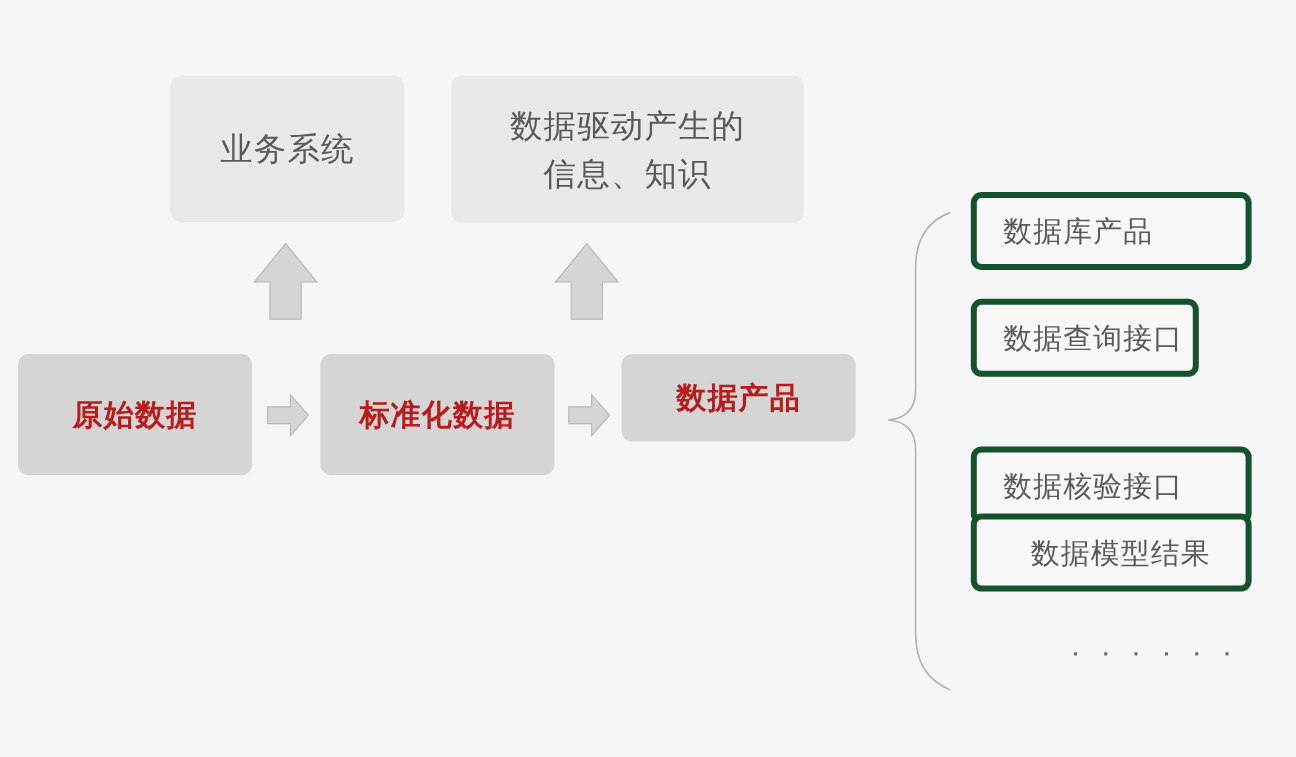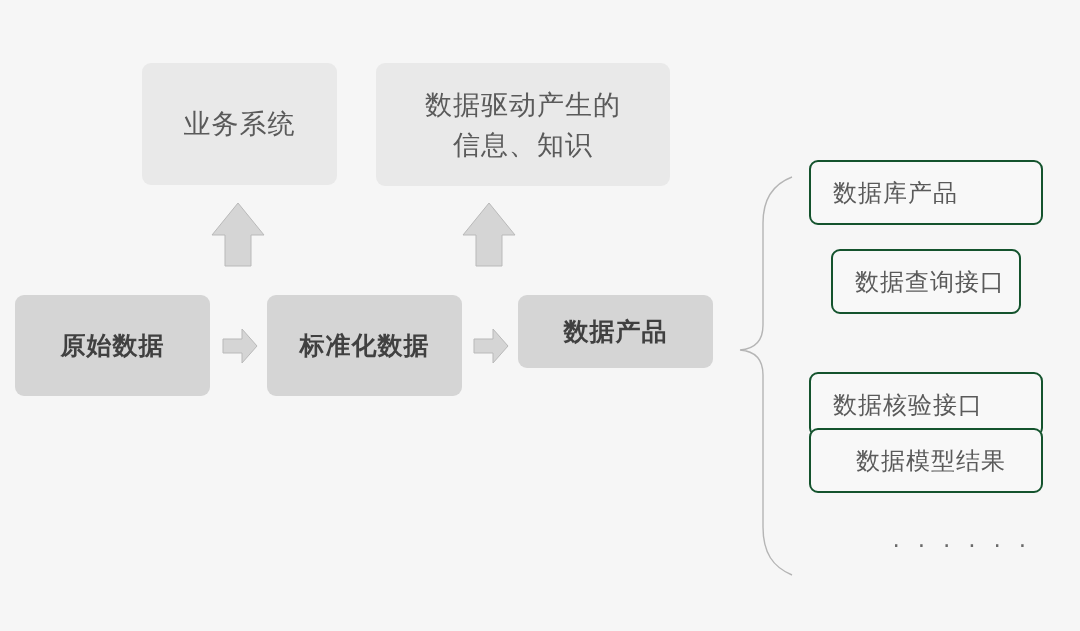--- a/index.html
+++ b/index.html
@@ -37,30 +37,30 @@
     font-size: 27px;
     line-height: 40px;
     font-weight: 400;
     letter-spacing: 1px;
   }
 
   
   .pipeline-box {
     background: #d5d5d5;
     border-radius: 9px;
-    color: #404040;
+    color: #b91c1c;
     font-size: 25px;
     font-weight: bold;
     letter-spacing: 1px;
   }
 
   
   .list-box {
     background: #f8f8f8;
-    border: 2px solid #14532d;
+    border: 5px solid #14532d;
     border-radius: 9px;
     color: #5a5a5a;
     font-size: 24px;
     letter-spacing: 1px;
     justify-content: flex-start;
     padding-left: 22px;
   }
 
   .ellipsis {
     position: absolute;
@@ -134,21 +134,21 @@
 
   <svg class="brace-svg" style="left:735px; top:175px;" width="70" height="405" viewBox="0 0 70 405">
     <path class="brace-path" d="M 57,2 C 36,10 28,26 28,48 L 28,150 C 28,168 18,174 5,175
                                  C 18,176 28,182 28,200 L 28,352 C 28,378 38,392 57,400"></path>
   </svg>
 
   <div class="node list-box" style="left:809px; top:160px; width:234px; height:65px;">
     <span>数据库产品</span>
   </div>
 
-  <div class="node list-box" style="left:809px; top:249px; width:190px; height:65px;margin-left:22px;">
+  <div class="node list-box" style="left:809px; top:249px; width:190px; height:65px;">
     <span>数据查询接口</span>
   </div>
 
   <div class="node list-box" style="left:809px; top:340px; width:234px; height:65px;margin-top:32px;">
     <span>数据核验接口</span>
   </div>
 
   <div class="node list-box" style="left:809px; top:428px; width:234px; height:65px;padding-left:45px;">
     <span>数据模型结果</span>
   </div>

